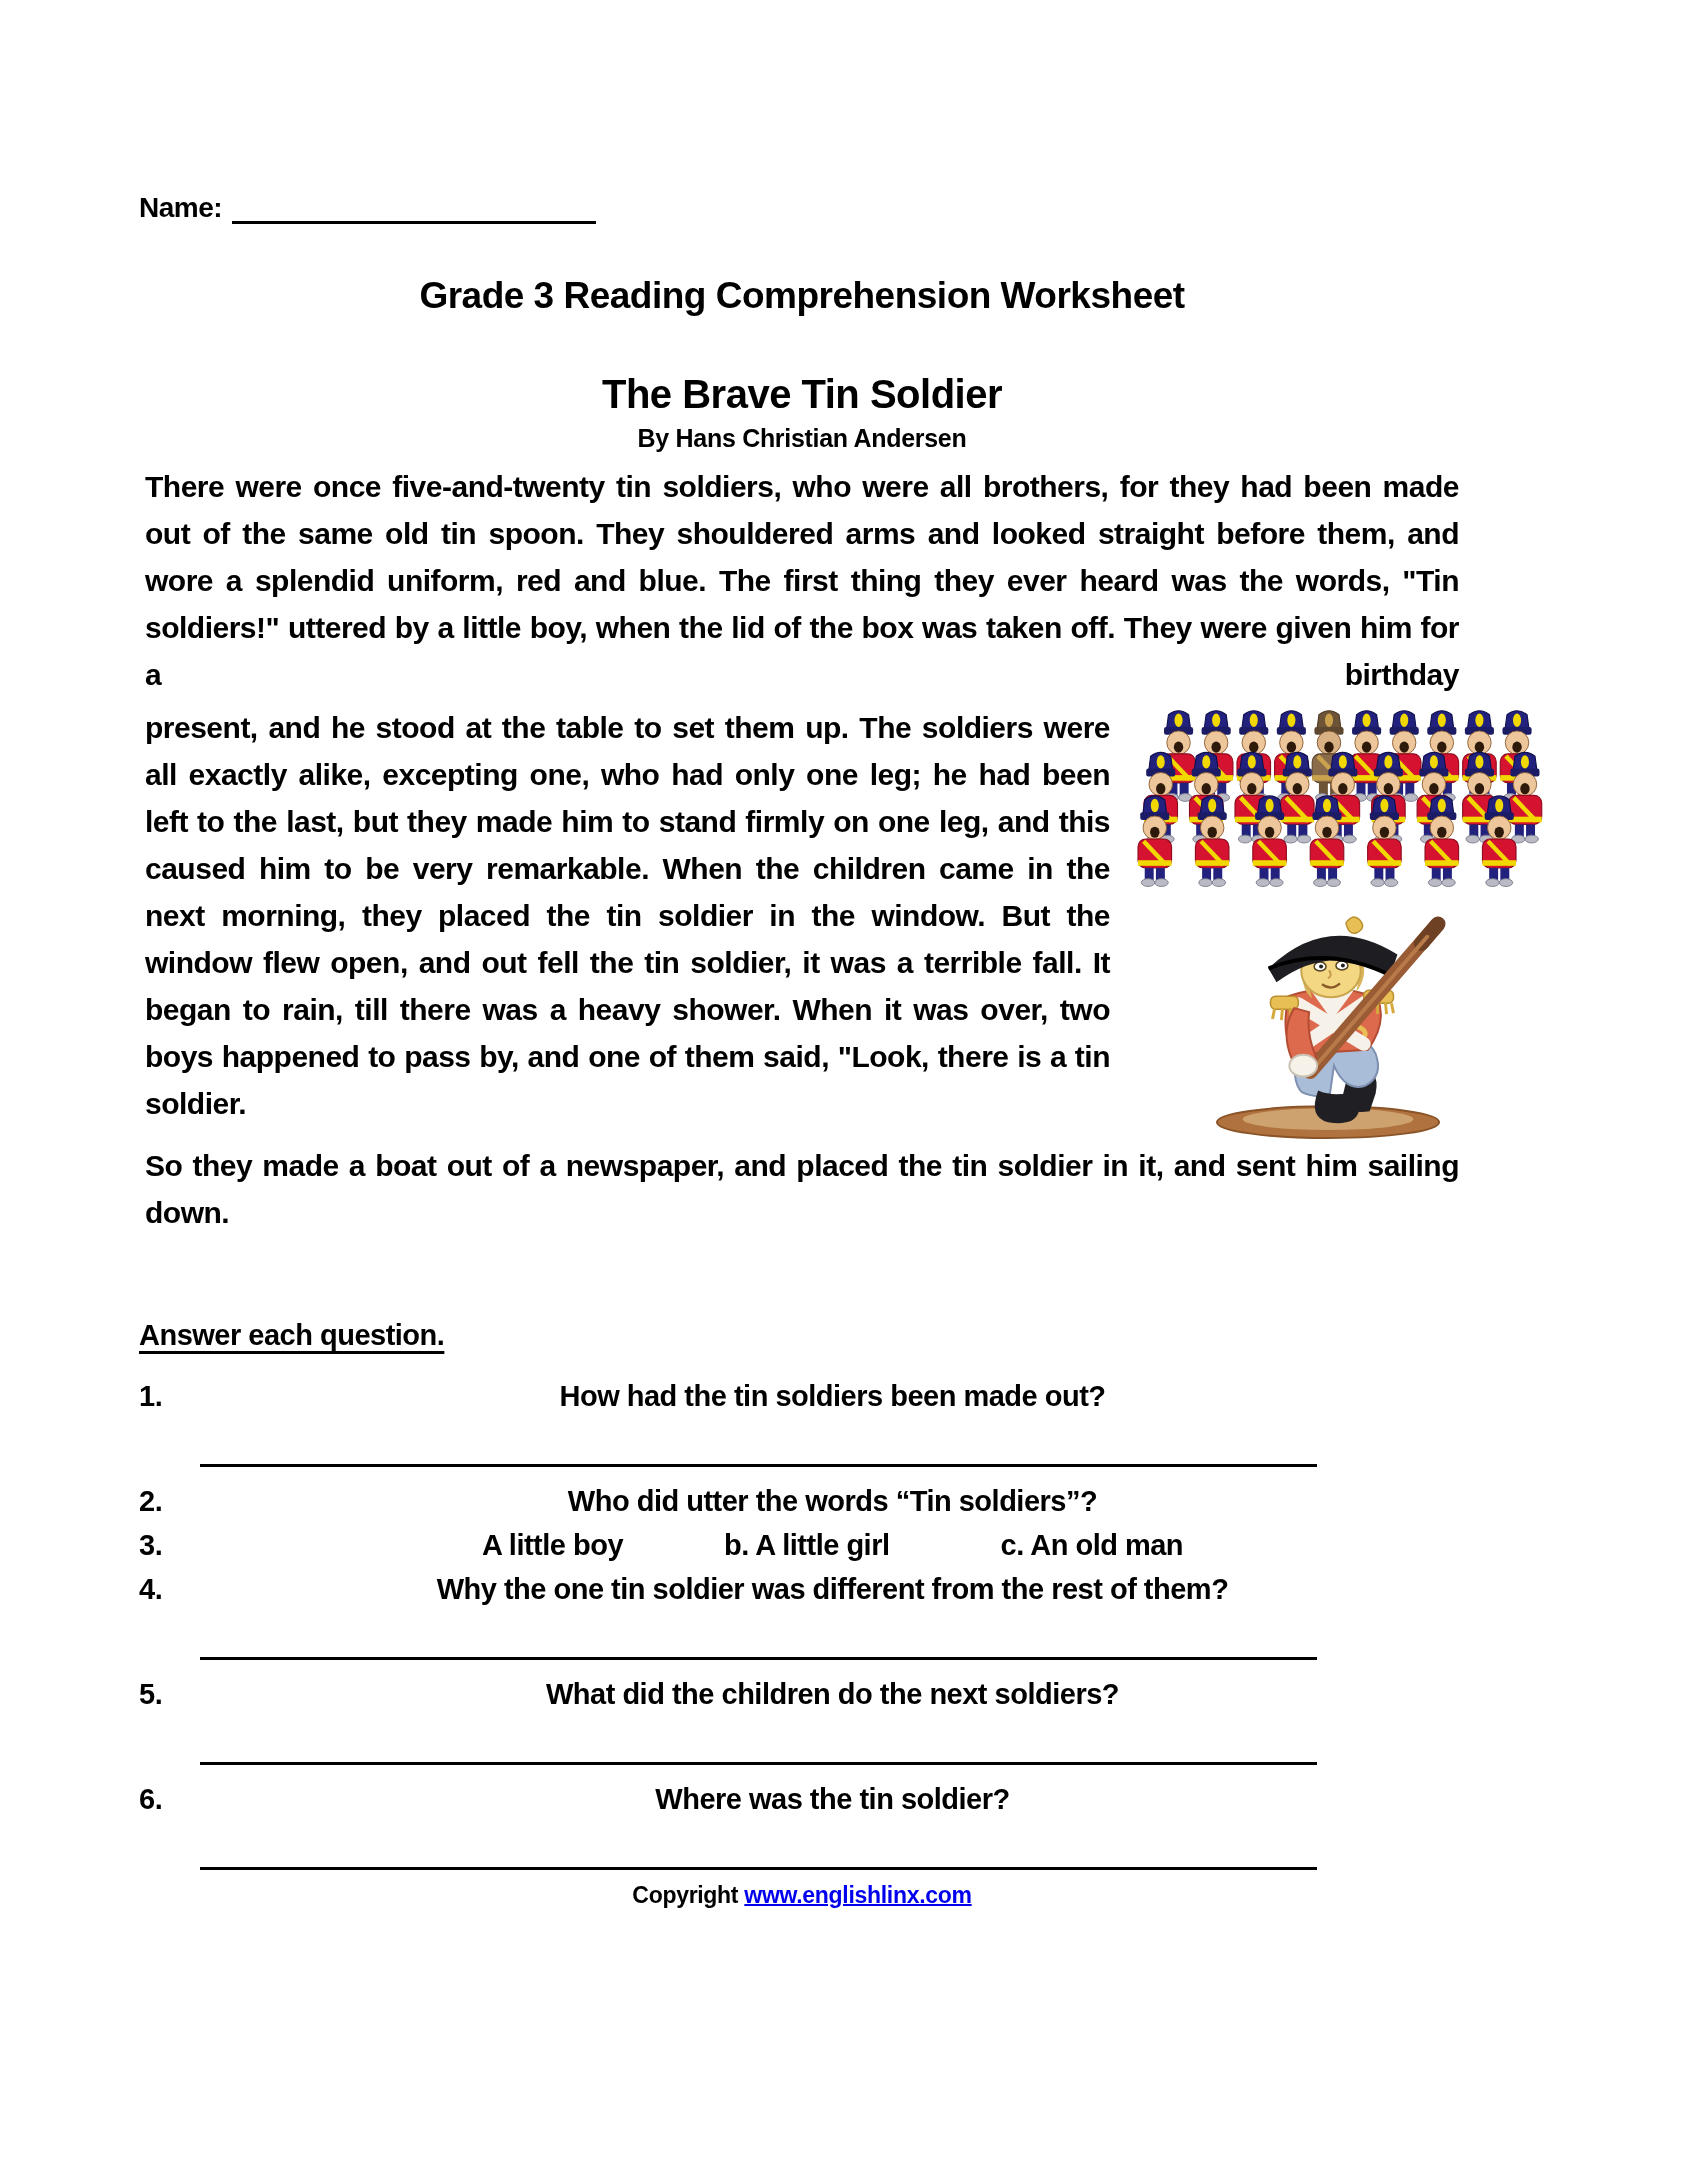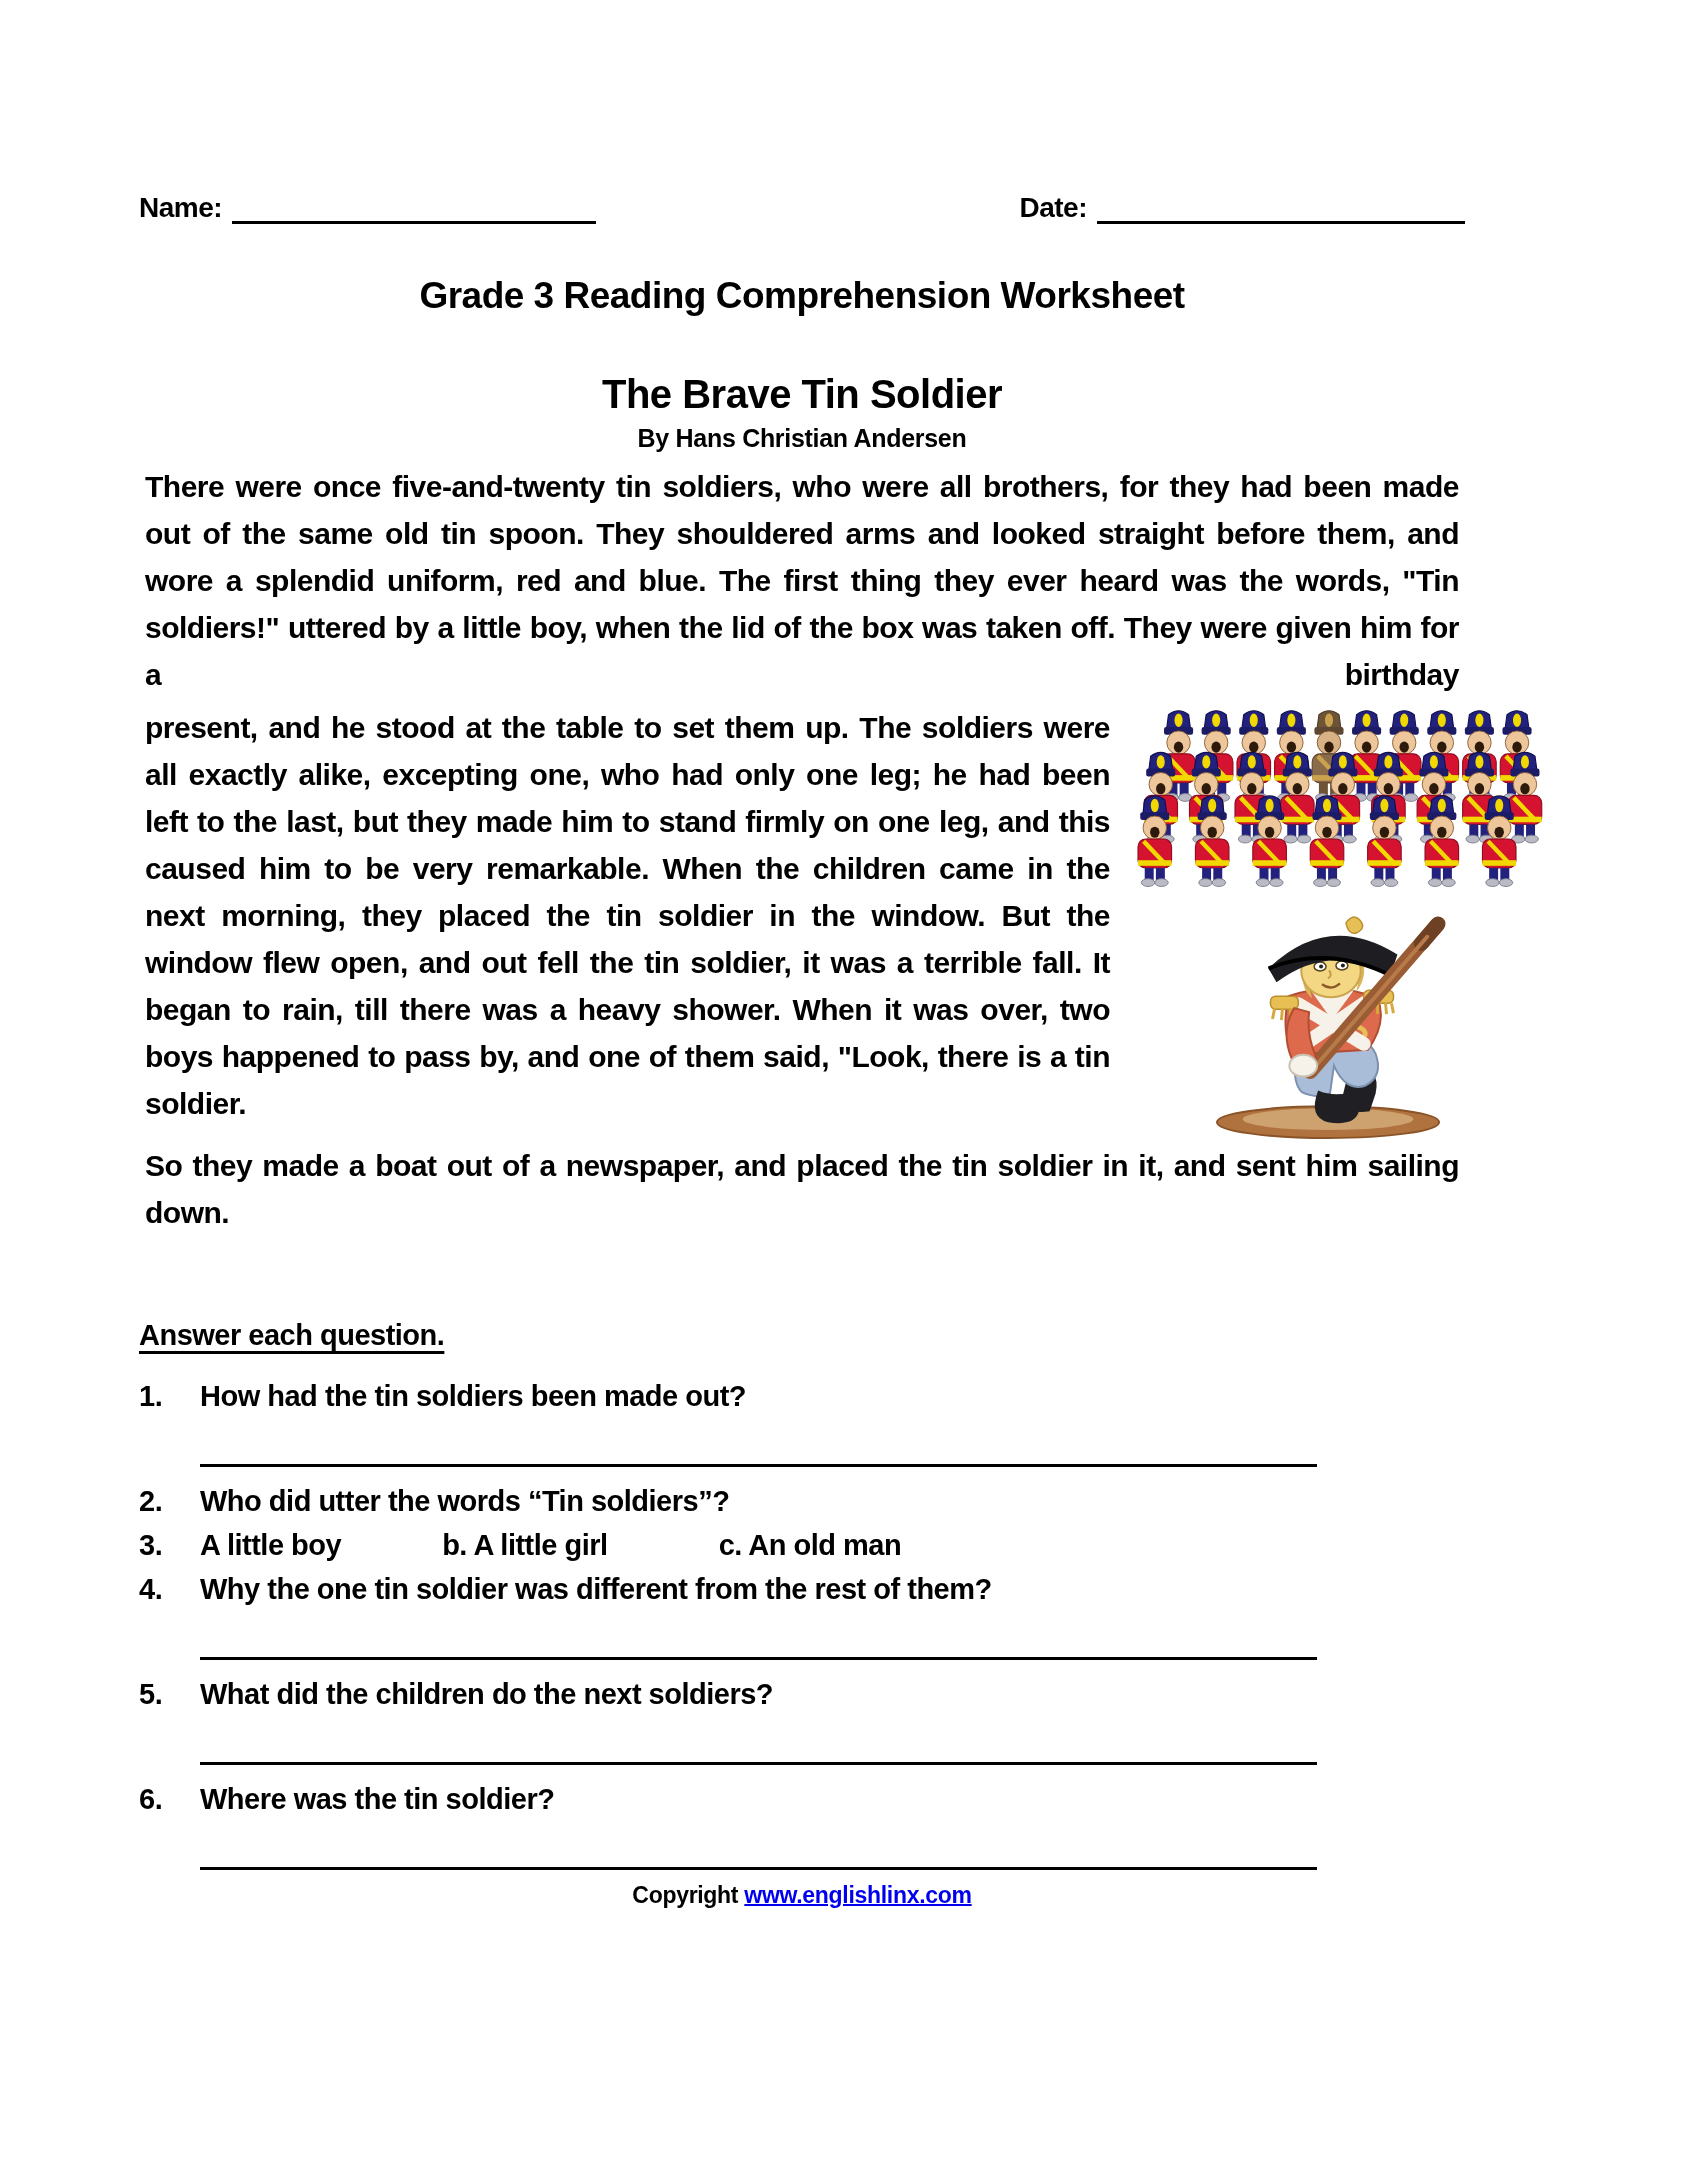--- a/index.html
+++ b/index.html
@@ -27,41 +27,37 @@
   .illustrations svg{display:block;}
   .single-wrap{margin:8px 0 0 79px;}
   .p3{clear:right;}
   
   .q-heading{display:table;font-size:29px;letter-spacing:-0.5px;margin:83px 0 0;
     text-decoration:underline;text-decoration-thickness:3px;text-underline-offset:6px;}
   .q-item{display:flex;font-size:29px;letter-spacing:-0.5px;line-height:44px;margin-top:0;}
   .q-item.first{margin-top:22px;}
   .q-item.after-line{margin-top:10px;}
   .q-num{flex:none;width:61px;}
-  .q-text{flex:1;}
+  .q-text{flex:1;text-align:center;}
   .choice{display:inline-block;margin-left:101px;}
   .choice.c2{margin-left:111px;}
   .answer-line{height:0;border-bottom:3px solid #000;width:1117px;margin:46px 0 12px 61px;}
   
   .footer{text-align:center;font-size:23px;letter-spacing:-0.3px;margin-top:12px;}
   .footer a{color:#0000ee;text-decoration:underline;text-decoration-thickness:2px;cursor:pointer;}
 </style>
 </head>
 <body>
 
 <div class="page">
 
   <div class="header-row">
     <div class="field">
       <span class="lbl">Name:</span>
       <span class="blank name-blank"></span>
-    </div>
-    <div class="field">
-      <span class="lbl">Date:</span>
-      <span class="blank date-blank"></span>
     </div>
   </div>
 
   <h1 class="title">Grade 3 Reading Comprehension Worksheet</h1>
 
   <h2 class="story-title">The Brave Tin Soldier</h2>
   <div class="byline">By Hans Christian Andersen</div>
 
 
   <p class="story p1">There were once five-and-twenty tin soldiers, who were all brothers, for they had been made out of the same old tin spoon. They shouldered arms and looked straight before them, and wore a splendid uniform, red and blue. The first thing they ever heard was the words, "Tin soldiers!" uttered by a little boy, when the lid of the box was taken off. They were given him for a birthday</p>

